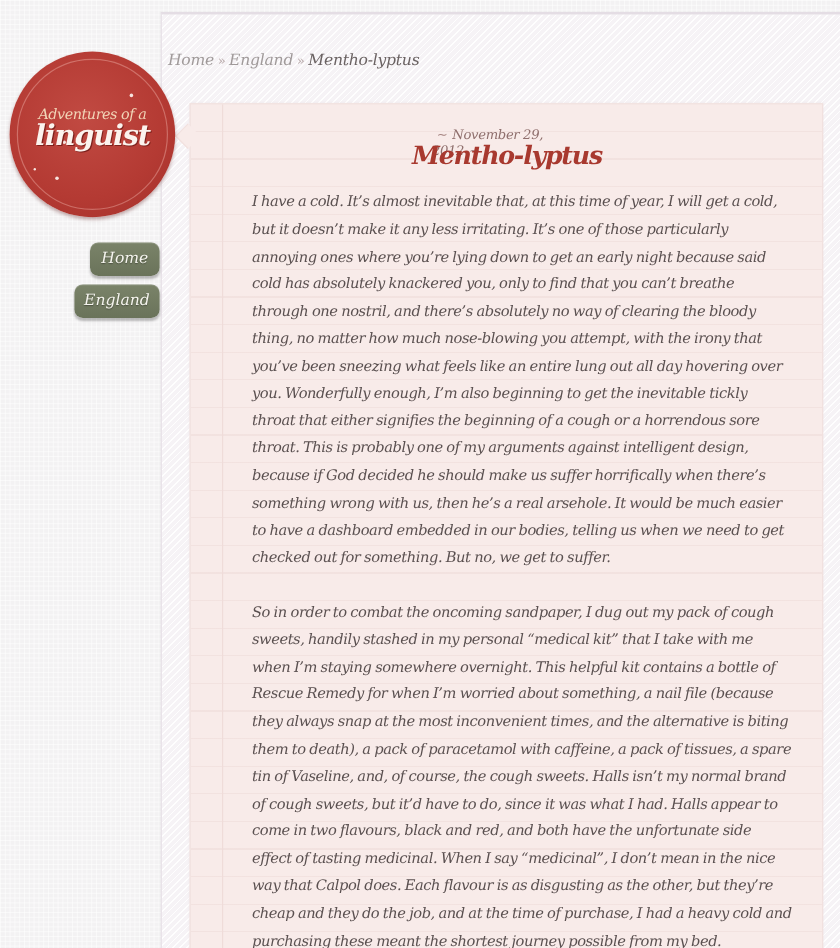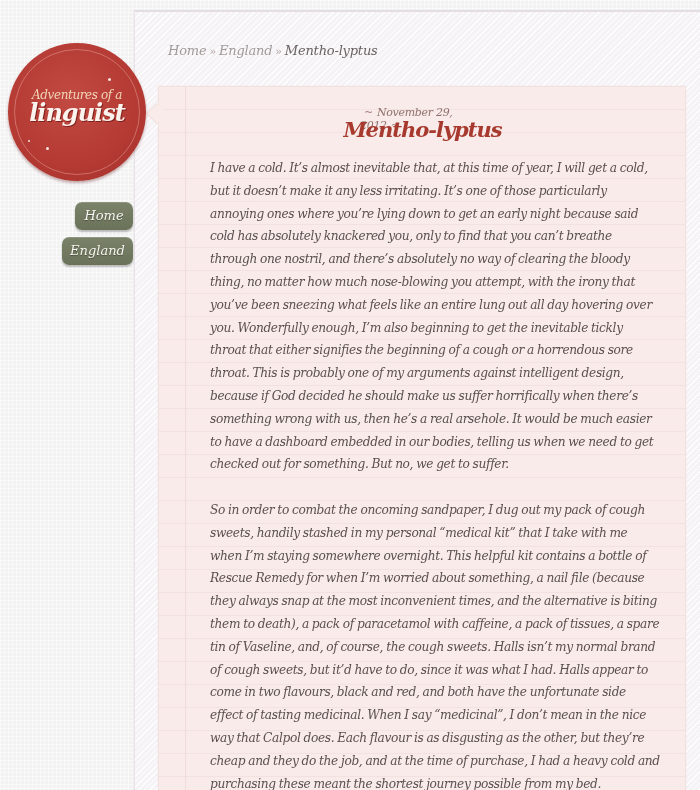--- a/index.html
+++ b/index.html
@@ -14,21 +14,21 @@
     }
     .main-panel {
       position: absolute; left: 134px; top: 10px; width: 566px; height: 800px;
       background-color: #f6f3f6;
       background-image: repeating-linear-gradient(135deg, rgba(255,255,255,0.9) 0px, rgba(255,255,255,0.9) 1px, transparent 1px, transparent 4px);
       border-top: 2px solid #e4dde4;
       border-left: 1px solid #e9e3e9;
       box-shadow: -1px 0 2px rgba(0,0,0,0.04);
     }
     .breadcrumb {
-      position: absolute; left: 168px; top: 43px;
+      position: absolute; left: 140px; top: 43px;
       font-family: "DejaVu Serif", serif; font-style: italic; font-size: 13px;
       color: #a09a9a; letter-spacing: -0.2px;
     }
     .breadcrumb a { color: #a09a9a; text-decoration: none; }
     .breadcrumb .sep { color: #b7a8a8; margin: 0 3px; font-style: normal; font-size: 11px; }
     .breadcrumb .current { color: #6a6262; }
     .paper {
       position: absolute; left: 158px; top: 86px; width: 526px; height: 720px;
       background-color: #f8ebe9;
       background-image: repeating-linear-gradient(180deg, transparent 0px, transparent 22px, rgba(235,215,212,0.45) 22px, rgba(235,215,212,0.45) 23px);

